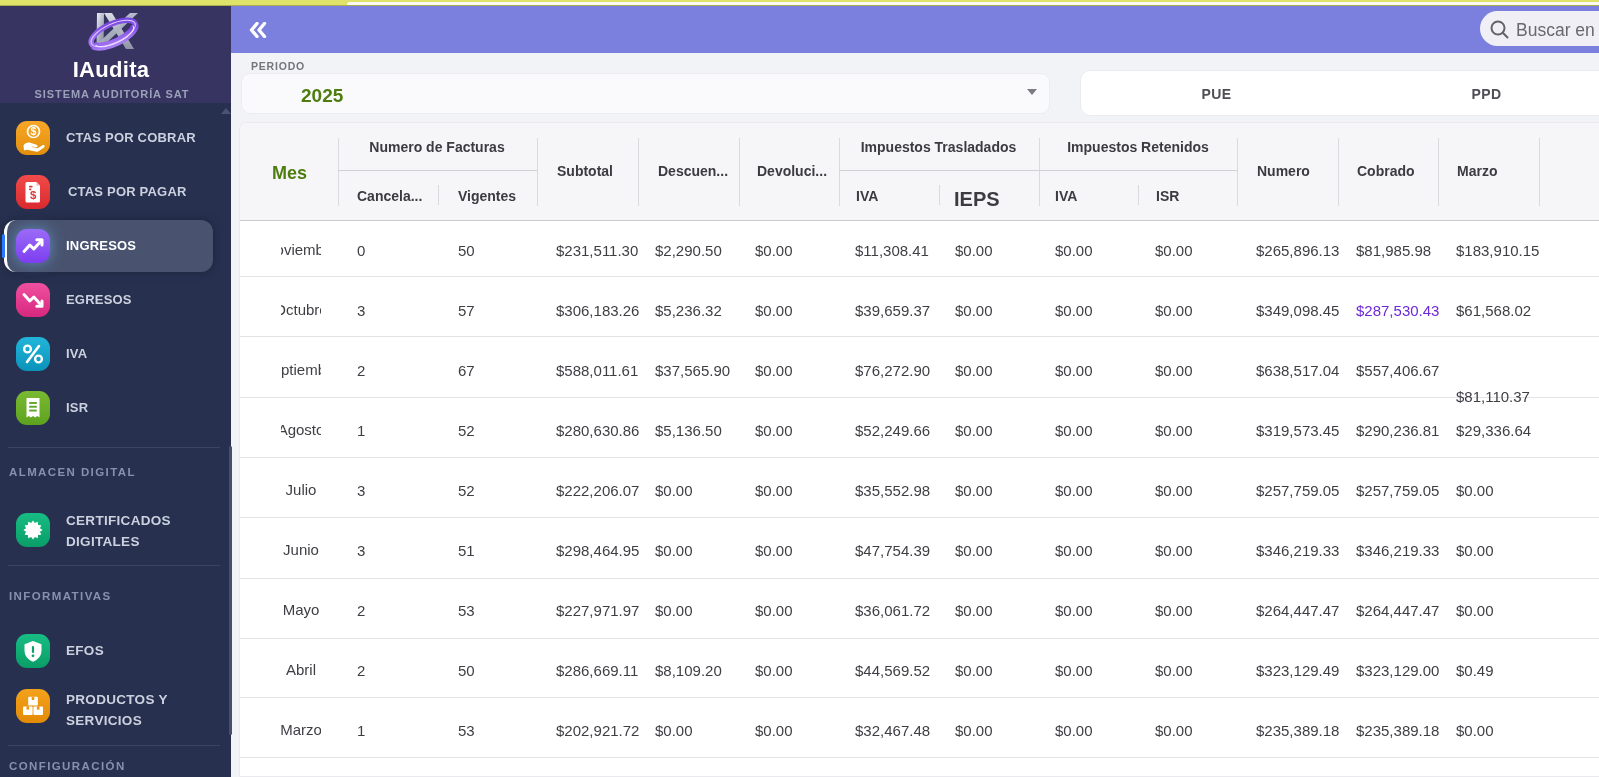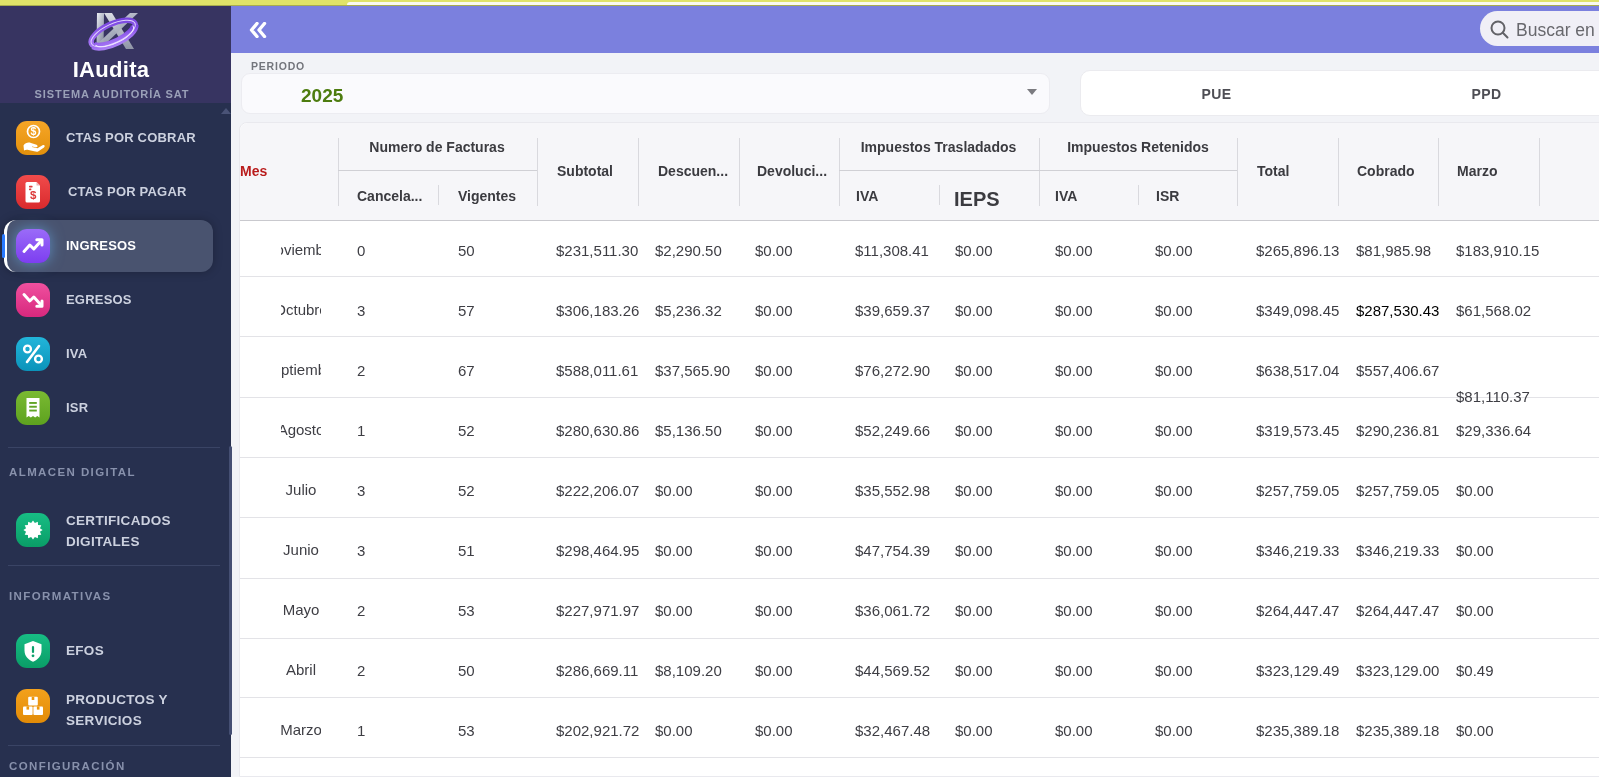--- a/index.html
+++ b/index.html
@@ -145,25 +145,25 @@
 <div class="abs" style="left:1237px;top:138px;width:1px;height:68px;background:#d9d9de;"></div>
 <div class="abs" style="left:1337.5px;top:138px;width:1px;height:68px;background:#d9d9de;"></div>
 <div class="abs" style="left:1437.5px;top:138px;width:1px;height:68px;background:#d9d9de;"></div>
 <div class="abs" style="left:1538.5px;top:138px;width:1px;height:68px;background:#d9d9de;"></div>
 <div class="abs" style="left:437.5px;top:185px;width:1px;height:20px;background:#d9d9de;"></div>
 <div class="abs" style="left:938.5px;top:185px;width:1px;height:20px;background:#d9d9de;"></div>
 <div class="abs" style="left:1137.5px;top:185px;width:1px;height:20px;background:#d9d9de;"></div>
 <div class="abs" style="left:338px;top:170px;width:199px;height:1px;background:#d0d0d5;"></div>
 <div class="abs" style="left:839px;top:170px;width:199.5px;height:1px;background:#d0d0d5;"></div>
 <div class="abs" style="left:1038.5px;top:170px;width:198.5px;height:1px;background:#d0d0d5;"></div>
-<div class="abs" style="left:240px;top:163px;color:#b91c1c;font-size:14px;font-weight:bold;white-space:nowrap;">Mes</div>
+<div class="abs" style="left:272px;top:163px;color:#4d7c0f;font-size:18px;font-weight:bold;white-space:nowrap;">Mes</div>
 <div class="abs" style="left:557px;top:163px;color:#3b3b40;font-size:14px;font-weight:bold;white-space:nowrap;">Subtotal</div>
 <div class="abs" style="left:658px;top:163px;color:#3b3b40;font-size:14px;font-weight:bold;white-space:nowrap;">Descuen...</div>
 <div class="abs" style="left:757px;top:163px;color:#3b3b40;font-size:14px;font-weight:bold;white-space:nowrap;">Devoluci...</div>
-<div class="abs" style="left:1257px;top:163px;color:#3b3b40;font-size:14px;font-weight:bold;white-space:nowrap;">Total</div>
+<div class="abs" style="left:1257px;top:163px;color:#3b3b40;font-size:14px;font-weight:bold;white-space:nowrap;">Numero</div>
 <div class="abs" style="left:1357px;top:163px;color:#3b3b40;font-size:14px;font-weight:bold;white-space:nowrap;">Cobrado</div>
 <div class="abs" style="left:1457px;top:163px;color:#3b3b40;font-size:14px;font-weight:bold;white-space:nowrap;">Marzo</div>
 <div class="abs" style="left:287px;top:139px;width:300px;text-align:center;color:#3b3b40;font-size:14px;font-weight:bold;white-space:nowrap;">Numero de Facturas</div>
 <div class="abs" style="left:788.5px;top:139px;width:300px;text-align:center;color:#3b3b40;font-size:14px;font-weight:bold;white-space:nowrap;">Impuestos Trasladados</div>
 <div class="abs" style="left:988px;top:139px;width:300px;text-align:center;color:#3b3b40;font-size:14px;font-weight:bold;white-space:nowrap;">Impuestos Retenidos</div>
 <div class="abs" style="left:357px;top:188px;color:#3b3b40;font-size:14px;font-weight:bold;white-space:nowrap;">Cancela...</div>
 <div class="abs" style="left:458px;top:188px;color:#3b3b40;font-size:14px;font-weight:bold;white-space:nowrap;">Vigentes</div>
 <div class="abs" style="left:856px;top:188px;color:#3b3b40;font-size:14px;font-weight:bold;white-space:nowrap;">IVA</div>
 <div class="abs" style="left:954px;top:188px;color:#3b3b40;font-size:20px;font-weight:bold;white-space:nowrap;">IEPS</div>
 <div class="abs" style="left:1055px;top:188px;color:#3b3b40;font-size:14px;font-weight:bold;white-space:nowrap;">IVA</div>
@@ -198,21 +198,21 @@
 <div class="abs" style="left:357px;top:302px;color:#3e3e44;font-size:15px;white-space:nowrap;">3</div>
 <div class="abs" style="left:458px;top:302px;color:#3e3e44;font-size:15px;white-space:nowrap;">57</div>
 <div class="abs" style="left:556px;top:302px;color:#3e3e44;font-size:15px;white-space:nowrap;">$306,183.26</div>
 <div class="abs" style="left:655px;top:302px;color:#3e3e44;font-size:15px;white-space:nowrap;">$5,236.32</div>
 <div class="abs" style="left:755px;top:302px;color:#3e3e44;font-size:15px;white-space:nowrap;">$0.00</div>
 <div class="abs" style="left:855px;top:302px;color:#3e3e44;font-size:15px;white-space:nowrap;">$39,659.37</div>
 <div class="abs" style="left:955px;top:302px;color:#3e3e44;font-size:15px;white-space:nowrap;">$0.00</div>
 <div class="abs" style="left:1055px;top:302px;color:#3e3e44;font-size:15px;white-space:nowrap;">$0.00</div>
 <div class="abs" style="left:1155px;top:302px;color:#3e3e44;font-size:15px;white-space:nowrap;">$0.00</div>
 <div class="abs" style="left:1256px;top:302px;color:#3e3e44;font-size:15px;white-space:nowrap;">$349,098.45</div>
-<div class="abs" style="left:1356px;top:302px;color:#000000;font-size:15px;white-space:nowrap;">$287,530.43</div>
+<div class="abs" style="left:1356px;top:302px;color:#6d28d9;font-size:15px;white-space:nowrap;">$287,530.43</div>
 <div class="abs" style="left:1456px;top:302px;color:#3e3e44;font-size:15px;white-space:nowrap;">$61,568.02</div>
 <div class="abs" style="left:281px;top:361px;width:40px;height:20px;overflow:hidden;color:#3e3e44;font-size:15px;white-space:nowrap;">
     <span style="position:absolute;left:50%;transform:translateX(-50%);">Septiembre</span>
   </div>
 <div class="abs" style="left:357px;top:362px;color:#3e3e44;font-size:15px;white-space:nowrap;">2</div>
 <div class="abs" style="left:458px;top:362px;color:#3e3e44;font-size:15px;white-space:nowrap;">67</div>
 <div class="abs" style="left:556px;top:362px;color:#3e3e44;font-size:15px;white-space:nowrap;">$588,011.61</div>
 <div class="abs" style="left:655px;top:362px;color:#3e3e44;font-size:15px;white-space:nowrap;">$37,565.90</div>
 <div class="abs" style="left:755px;top:362px;color:#3e3e44;font-size:15px;white-space:nowrap;">$0.00</div>
 <div class="abs" style="left:855px;top:362px;color:#3e3e44;font-size:15px;white-space:nowrap;">$76,272.90</div>

